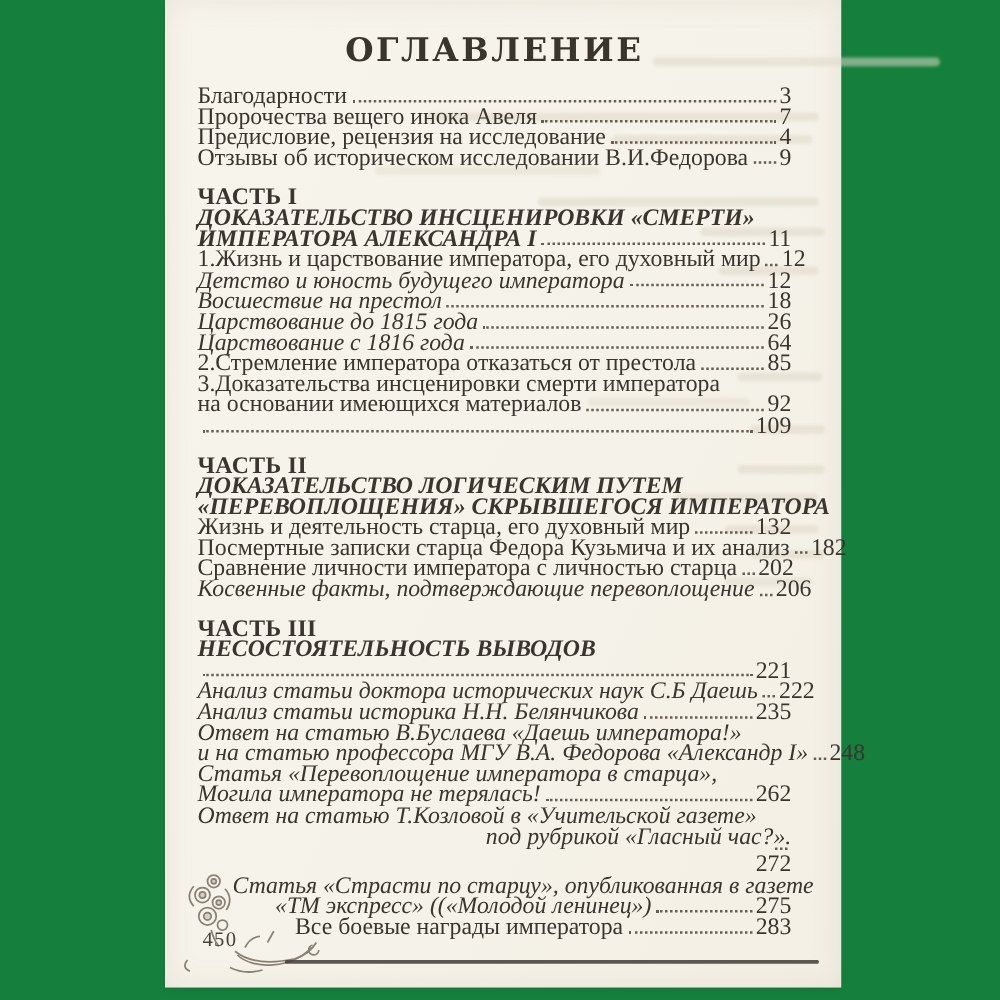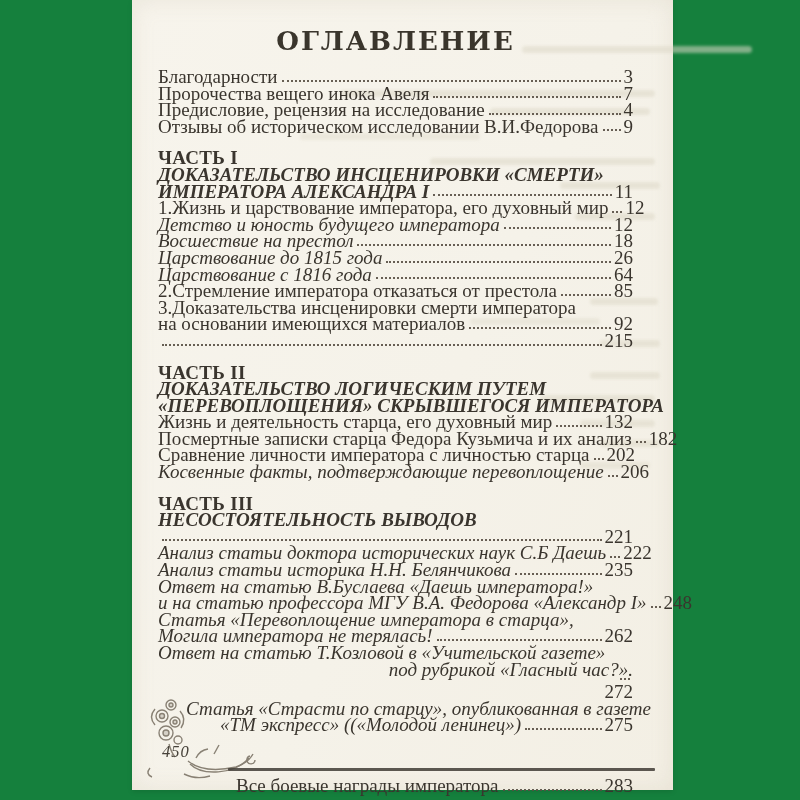--- a/index.html
+++ b/index.html
@@ -27,21 +27,21 @@
   .leader{flex:1 1 auto;min-width:10px;border-bottom:2px dotted #584f44;
           margin:0 3px 4px 4px;opacity:.9;}
   .pageno{font-style:normal;font-weight:400;}
   .gap{margin-top:15px;}
   .part{font-weight:700;letter-spacing:.3px;}
   .part-title{font-weight:700;font-style:italic;}
   .italic{font-style:italic;}
 
   .ornament{position:absolute;left:12px;top:694px;width:122px;height:88px;z-index:3;}
   .folio{position:absolute;left:30px;top:742px;z-index:4;font-size:16.5px;
-         letter-spacing:1px;color:#47423a;font-style:italic;}
+         letter-spacing:1px;color:#47423a;}
   .footer-rule{position:absolute;left:96px;top:768px;width:427px;height:3px;
                background:#46413a;opacity:.88;border-radius:1px;z-index:3;}
 </style>
 </head>
 <body>
 
 <div class="scene">
   <div class="page">
 
     <div>
@@ -133,21 +133,21 @@
           <span class="t">3.Доказательства инсценировки смерти императора</span>
 
         </div>
         <div class="toc-line plain">
           <span class="t">на основании имеющихся материалов</span>
           <span class="leader"></span>
           <span class="pageno">92</span>
         </div>
         <div class="toc-line italic">
           <span class="leader"></span>
-          <span class="pageno">215</span>
+          <span class="pageno">109</span>
         </div>
         <div class="toc-line part gap no-num">
           <span class="t">ЧАСТЬ II</span>
 
         </div>
         <div class="toc-line part-title no-num">
           <span class="t">ДОКАЗАТЕЛЬСТВО ЛОГИЧЕСКИМ ПУТЕМ</span>
 
         </div>
         <div class="toc-line part-title no-num">
@@ -225,21 +225,21 @@
         </div>
         <div class="toc-line italic no-num" style="padding-left: 28px; text-align: right;">
           <span class="t">Статья «Страсти по старцу», опубликованная в газете</span>
 
         </div>
         <div class="toc-line italic" style="padding-left: 62px; justify-content: space-between;">
           <span class="t">«ТМ экспресс» ((«Молодой ленинец»)</span>
           <span class="leader"></span>
           <span class="pageno">275</span>
         </div>
-        <div class="toc-line plain" style="padding-left: 78px; margin-top: 44px;">
+        <div class="toc-line plain" style="padding-left: 78px;">
           <span class="t">Все боевые награды императора</span>
           <span class="leader"></span>
           <span class="pageno">283</span>
         </div>
       </div>
 
     <div class="ornament">
       <svg width="122" height="88" viewBox="0 0 122 88" aria-hidden="true">
         <g stroke="#6e6557" fill="none" stroke-width="1.4" opacity="0.8">
           <circle cx="27" cy="11" r="5"></circle>

